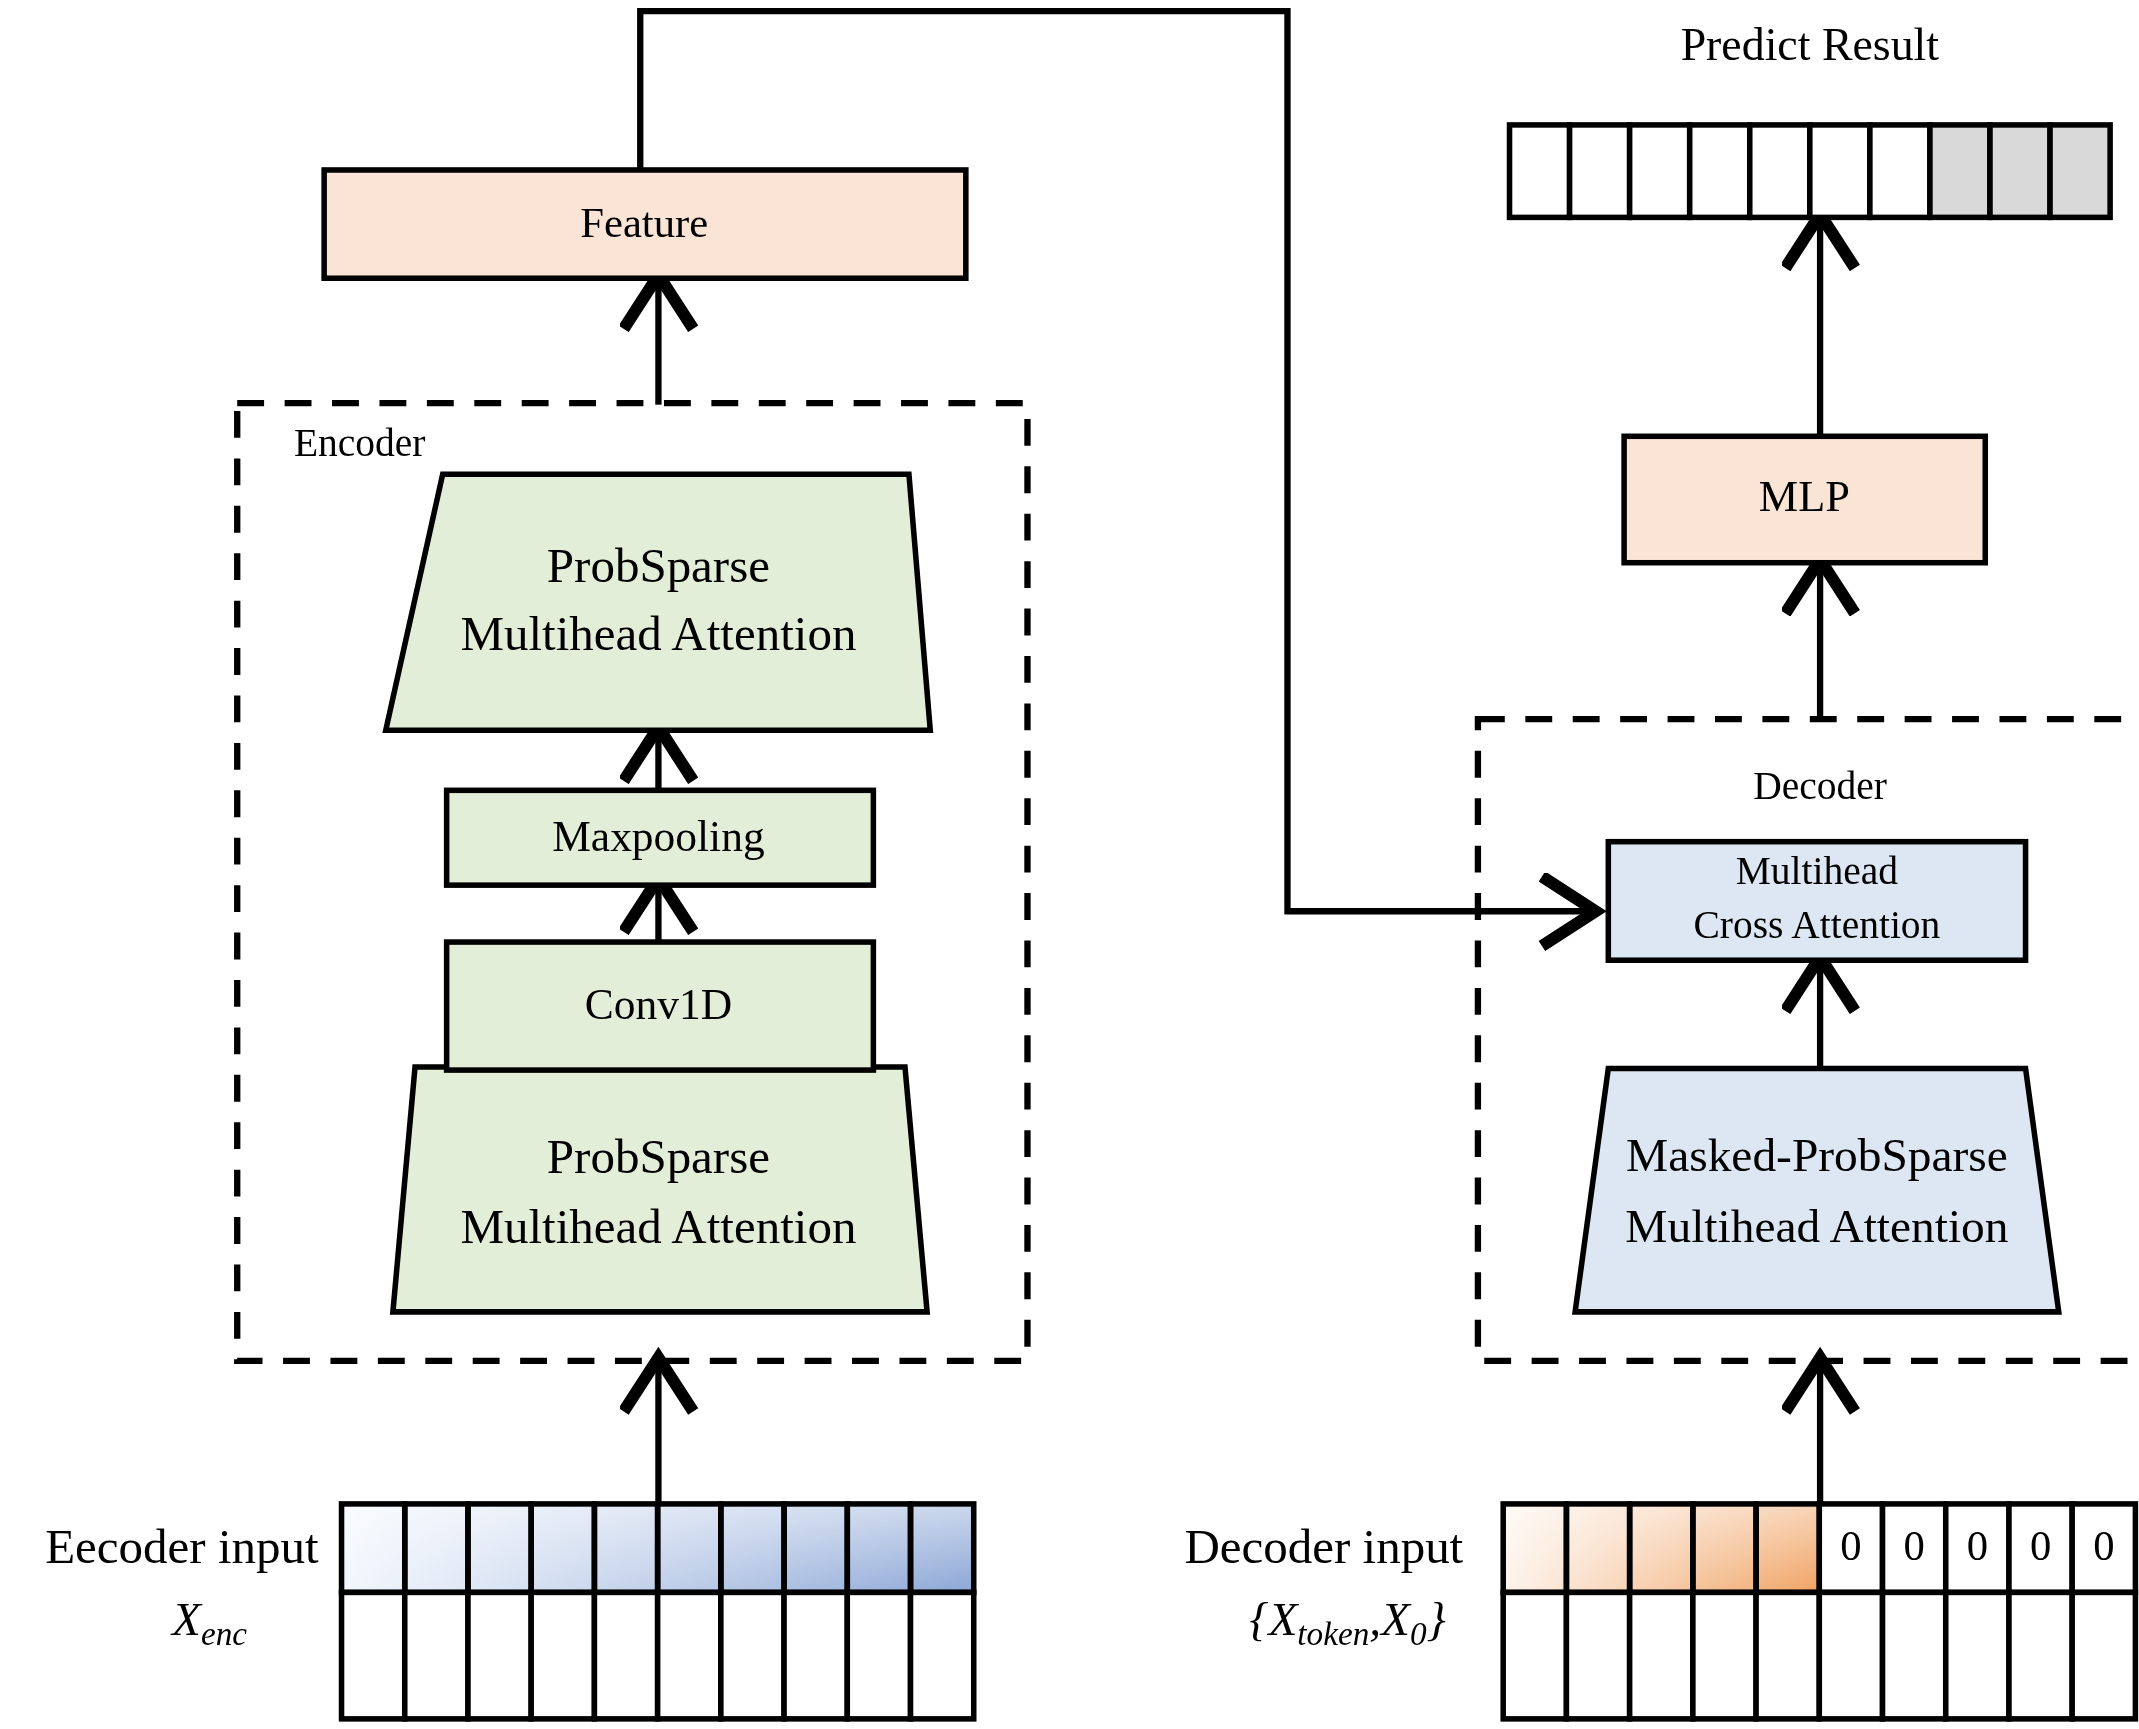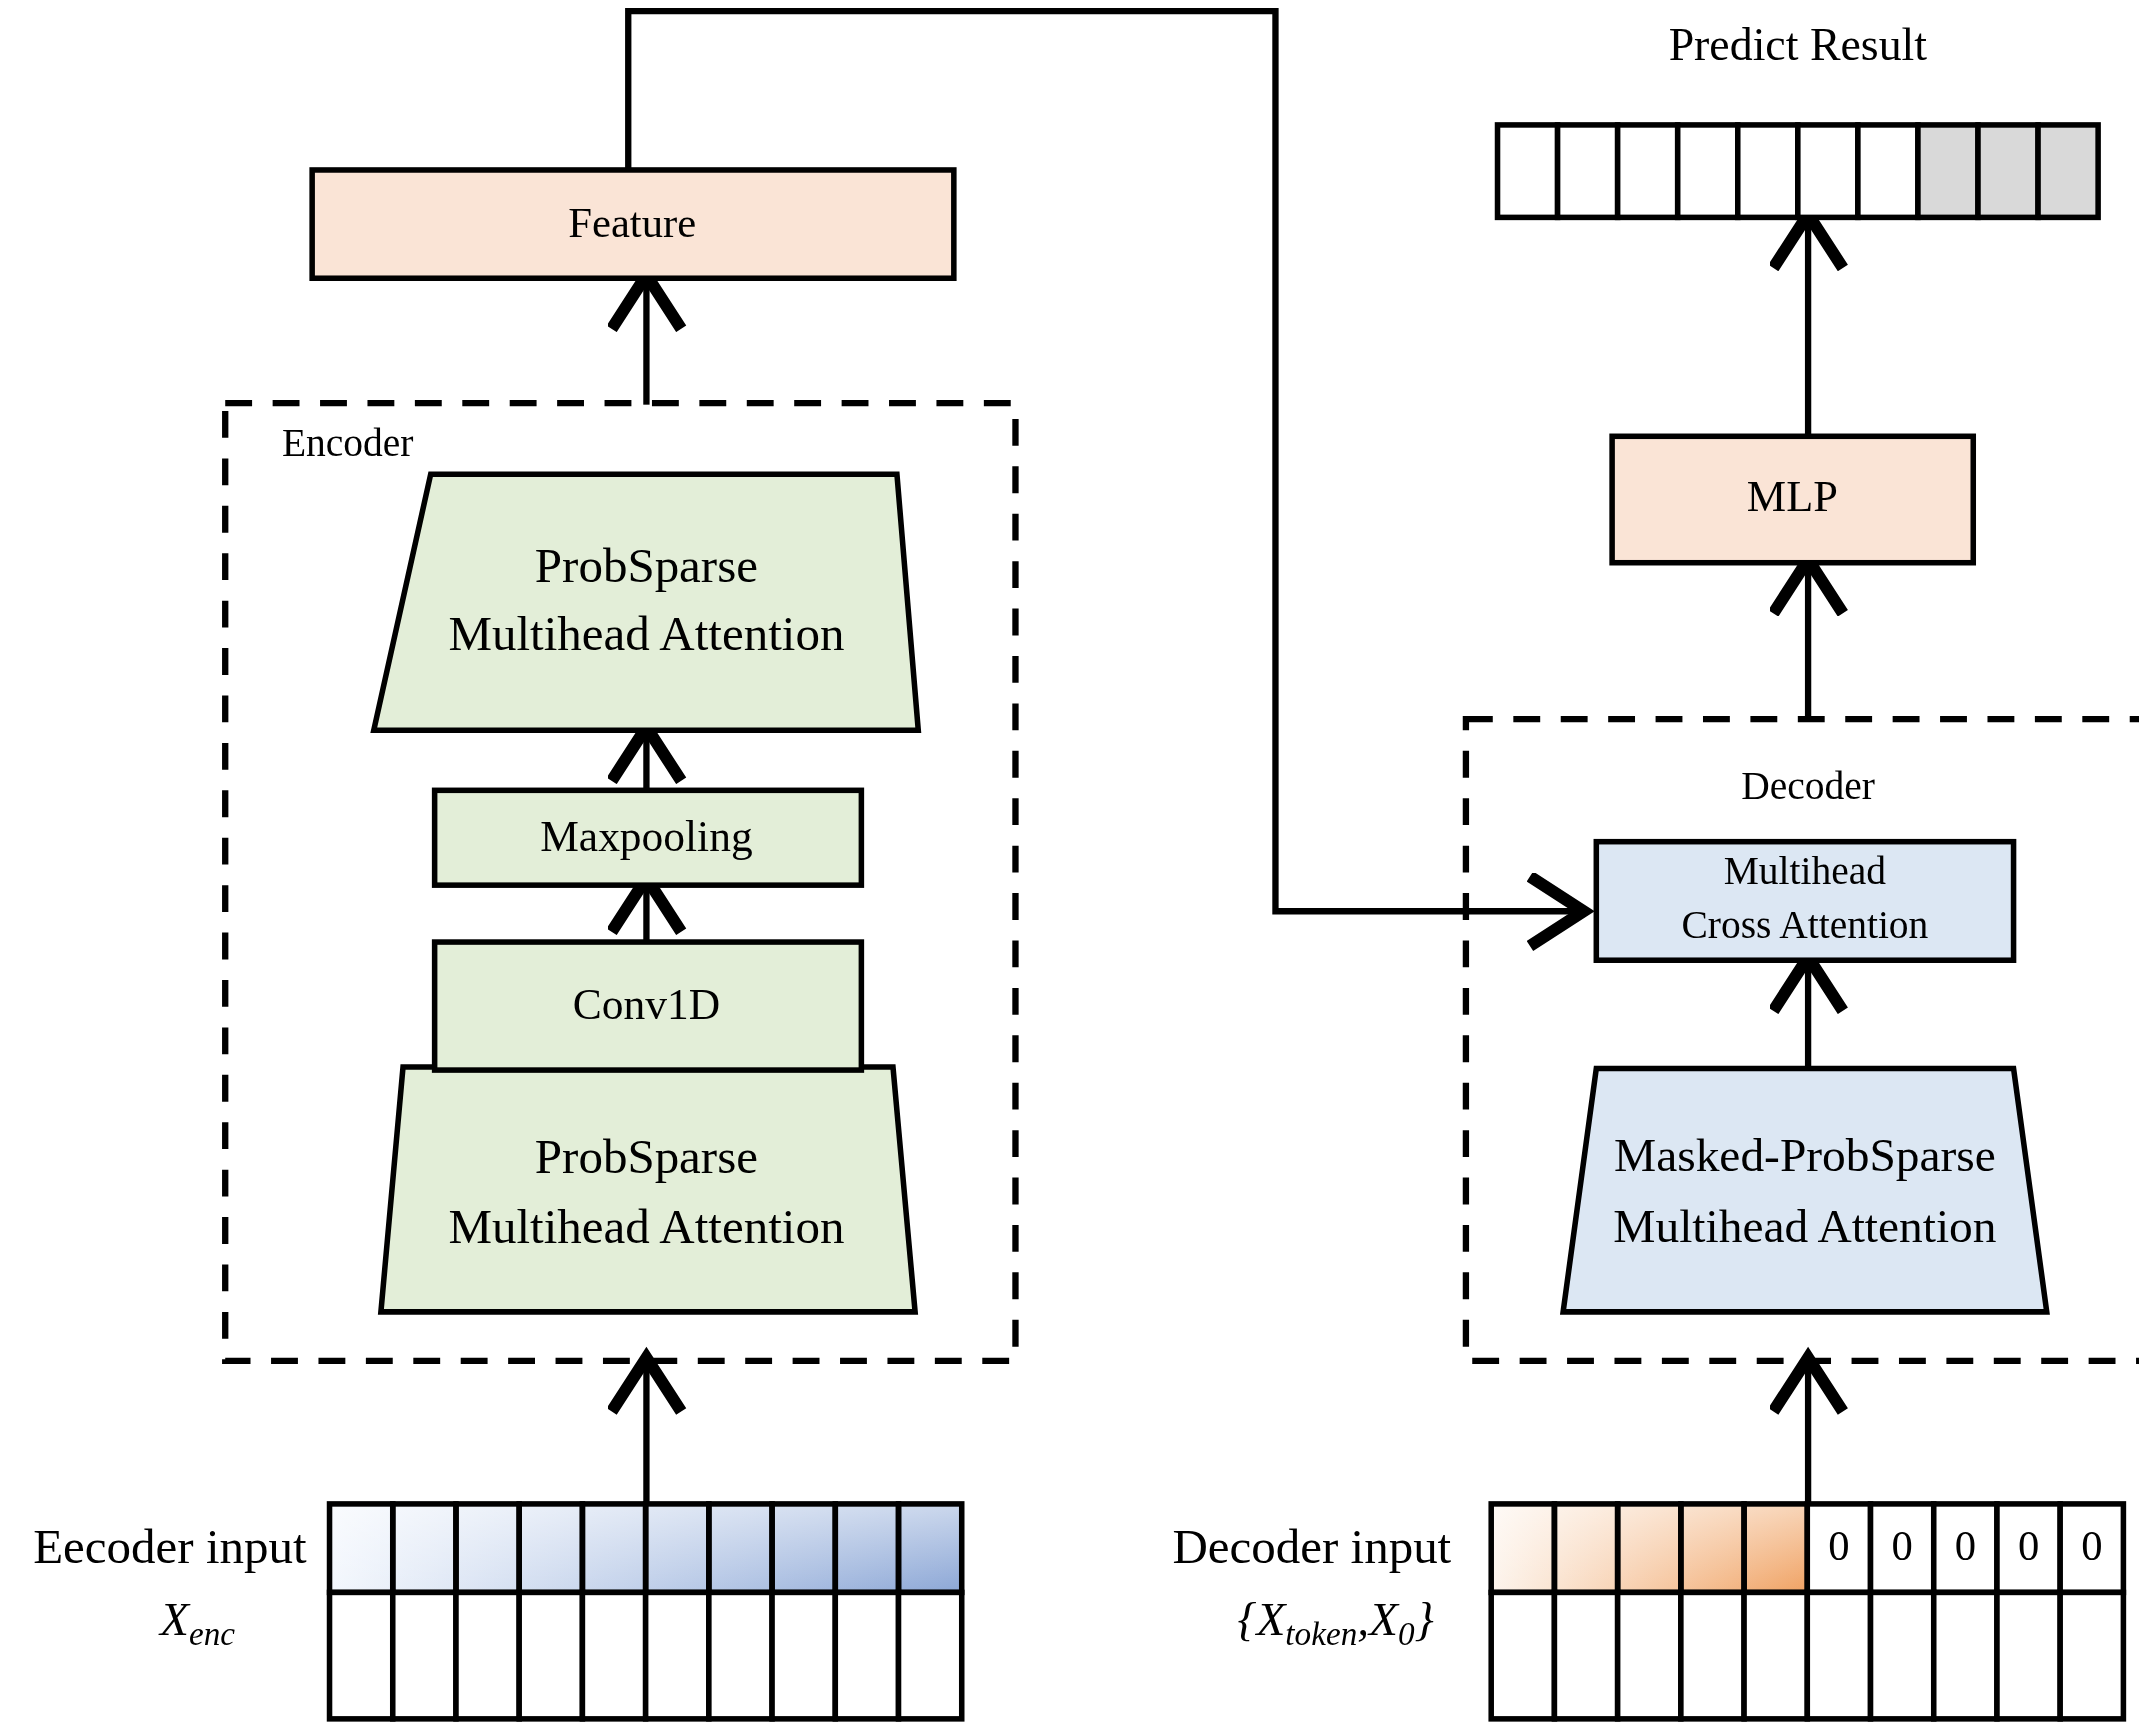--- a/index.html
+++ b/index.html
@@ -1,18 +1,18 @@
 <!DOCTYPE html>
 <html style="font-size:12.6px"><head>
 <meta charset="utf-8">
 <style>
   html,body{margin:0;padding:0;background:#ffffff;}
   body{width:2140px;height:1730px;overflow:hidden;
        font-family:"Liberation Serif","DejaVu Serif",serif;}
-  #stage{position:relative;width:1856px;height:1730px;}
+  #stage{position:relative;width:1856px;height:1730px;margin-left:12px;}
   svg{position:absolute;top:0;left:0;width:2140px;height:1730px;}
   .shape{stroke:#000000;stroke-width:7;}
   .dash{stroke:#000000;stroke-width:8;fill:none;stroke-dasharray:34 26;}
   .conn{stroke:#000000;stroke-width:8;fill:none;}
   .cell{stroke:#000000;stroke-width:7;}
   .lbl{font-family:"Liberation Serif","DejaVu Serif",serif;fill:#000;
        text-anchor:middle;dominant-baseline:middle;}
 </style>
 </head>
 <body>

